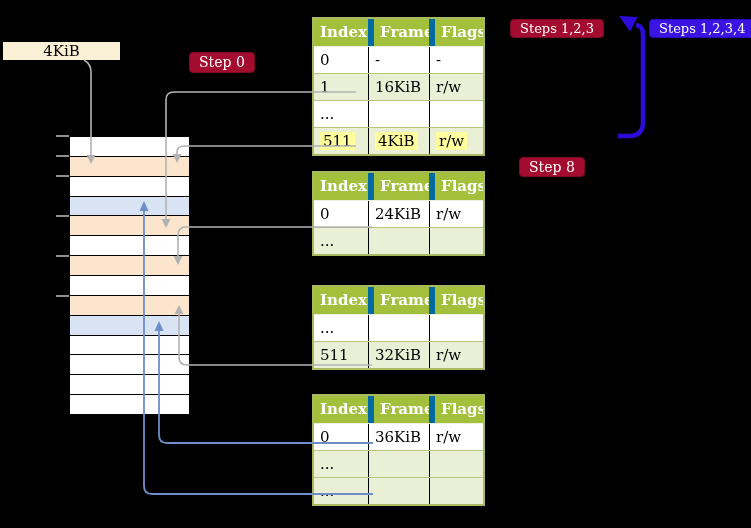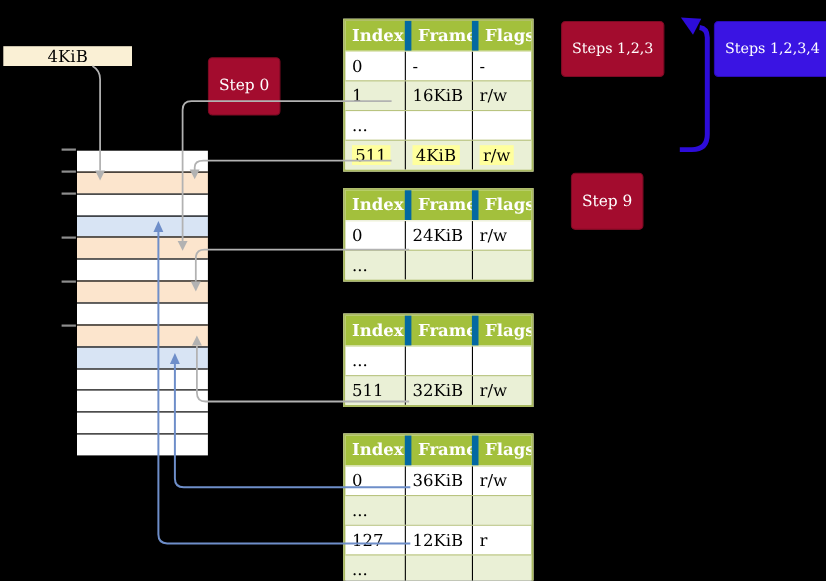--- a/index.html
+++ b/index.html
@@ -2,21 +2,21 @@
 <html><head>
 <meta charset="utf-8">
 <style>
   html,body{margin:0;padding:0;background:#000;}
   #canvas{position:relative;width:751px;height:528px;background:#000;overflow:hidden;
           font-family:"DejaVu Serif",serif;}
   
   .wheat-box{position:absolute;left:3px;top:42px;width:117px;height:18px;background:#faf0d5;
              color:#000;font-size:15px;line-height:18px;text-align:center;}
   
-  .badge{position:absolute;color:#fff;font-size:13px;line-height:15px;padding:17px 9px;
+  .badge{position:absolute;color:#fff;font-size:13px;line-height:15px;padding:1px 9px;
          border-radius:4px;white-space:nowrap;}
   .badge.red{background:#a30c2e;border:1px solid #7c0a23;}
   .badge.blueb{background:#3a14e3;border:1px solid #2a0cb5;}
   #step0{left:189px;top:52px;font-size:14px;line-height:17px;}
   #steps123{left:510px;top:19px;}
   #steps1234{left:649px;top:19px;}
   #step4{left:519px;top:157px;font-size:14px;line-height:16px;}
   
   .memcol{position:absolute;left:69px;top:136px;width:121px;height:279px;
           border:1px solid #000;box-sizing:border-box;display:flex;flex-direction:column;}
@@ -53,21 +53,21 @@
 </head>
 <body>
 
 <div id="canvas">
 
   <div class="wheat-box">4KiB</div>
 
   <div id="step0" class="badge red">Step 0</div>
   <div id="steps123" class="badge red">Steps 1,2,3</div>
   <div id="steps1234" class="badge blueb">Steps 1,2,3,4</div>
-  <div id="step4" class="badge red">Step 9</div>
+  <div id="step4" class="badge red">Step 8</div>
 
   <div class="memcol">
       <div class="memrow white"></div>
       <div class="memrow orange"></div>
       <div class="memrow white"></div>
       <div class="memrow blue"></div>
       <div class="memrow orange"></div>
       <div class="memrow white"></div>
       <div class="memrow orange"></div>
       <div class="memrow white"></div>
@@ -151,25 +151,20 @@
     </div>
     <div class="trow data">
       <div class="tcell c0">0</div>
       <div class="tcell c1">36KiB</div>
       <div class="tcell c2">r/w</div>
     </div>
     <div class="trow data shade">
       <div class="tcell c0">...</div>
       <div class="tcell c1"></div>
       <div class="tcell c2"></div>
-    </div>
-    <div class="trow data">
-      <div class="tcell c0">127</div>
-      <div class="tcell c1">12KiB</div>
-      <div class="tcell c2">r</div>
     </div>
     <div class="trow data shade">
       <div class="tcell c0">...</div>
       <div class="tcell c1"></div>
       <div class="tcell c2"></div>
     </div>
   </div>
 
   <svg class="overlay" width="751" height="528" viewBox="0 0 751 528">
 

